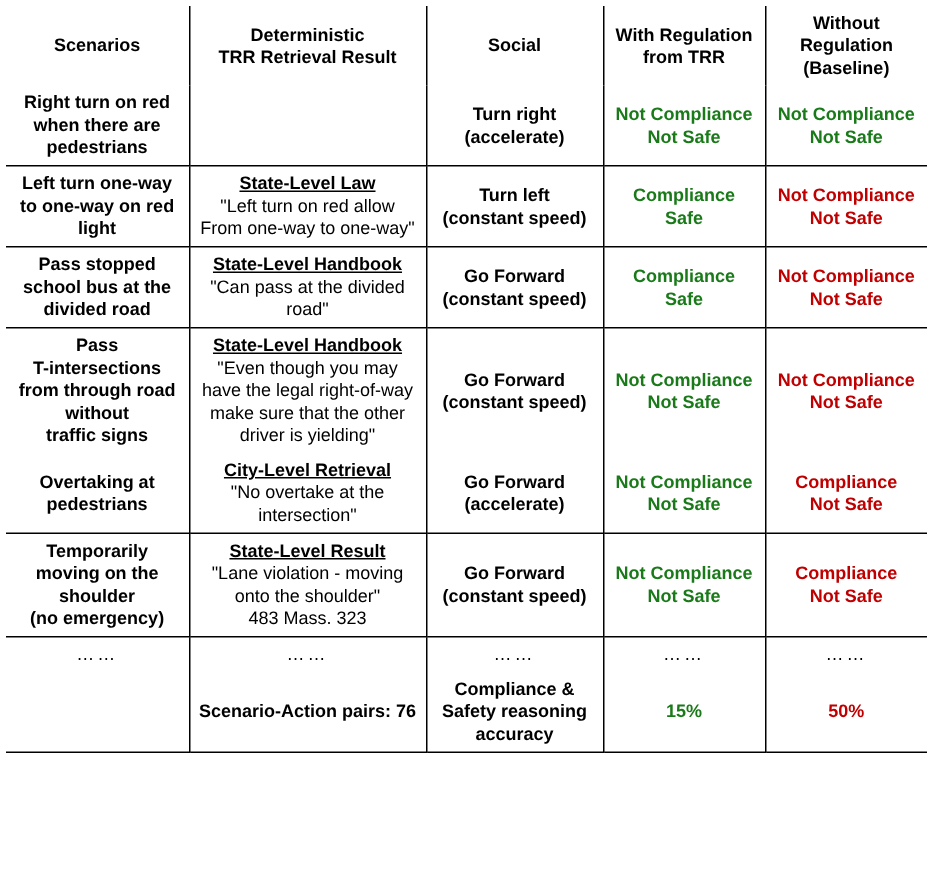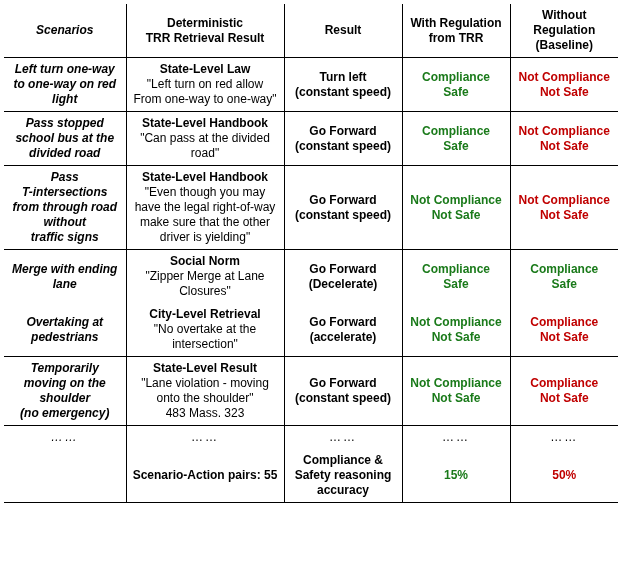--- a/index.html
+++ b/index.html
@@ -23,26 +23,26 @@
   col.c4 { width: 108px; }
   col.c5 { width: 108px; }
   td, th {
     border: 1px solid #000;
     padding: 4px 4px;
     text-align: center;
     vertical-align: middle;
     line-height: 1.25;
   }
   th { font-weight: bold; }
-  .noleft { border-left: none; font-style: italic; }
+  .noleft { border-left: none; }
   .noright { border-right: none; }
   .notop { border-top: none; }
   .nobottom { border-bottom: none; }
   .bold { font-weight: bold; }
-  .retr-title { font-weight: bold; }
+  .retr-title { font-weight: bold; text-decoration: underline; }
   .retr-detail { font-weight: normal; }
   .green { color: #1a7a1a; font-weight: bold; }
   .red  { color: #c00000; font-weight: bold; }
   .status { }
   .dots { letter-spacing: 2px; }
 </style>
 </head>
 <body>
 
 <table>
@@ -51,25 +51,35 @@
       <col class="c2">
       <col class="c3">
       <col class="c4">
       <col class="c5">
   </colgroup>
 
   <tbody>
       <tr>
     <th class="noleft notop nobottom">Scenarios</th>
     <th class="notop nobottom">Deterministic<br>TRR Retrieval Result</th>
-    <th class="notop nobottom">Result</th>
+    <th class="notop nobottom">Social</th>
     <th class="notop nobottom">With Regulation<br>from TRR</th>
     <th class="noright notop nobottom">Without<br>Regulation<br>(Baseline)</th>
   </tr>
 
+  <tr>
+    <td class="noleft notop bold">Right turn on red when there are pedestrians</td>
+    <td class="notop">
+      <span class="retr-title"></span>
+      <span class="retr-detail"></span>
+    </td>
+    <td class="notop bold">Turn right<br>(accelerate)</td>
+    <td class="notop status"><span class="green">Not Compliance<br>Not Safe</span></td>
+    <td class="noright notop status"><span class="green">Not Compliance<br>Not Safe</span></td>
+  </tr>
 
   <tr>
     <td class="noleft bold">Left turn one-way to one-way on red light</td>
     <td>
       <div class="retr-title">State-Level Law</div>
       <div class="retr-detail">"Left turn on red allow<br>From one-way to one-way"</div>
     </td>
     <td class="bold">Turn left<br>(constant speed)</td>
     <td class="status"><span class="green">Compliance<br>Safe</span></td>
     <td class="noright status"><span class="red">Not Compliance<br>Not Safe</span></td>
@@ -90,30 +100,20 @@
     <td class="noleft nobottom bold">Pass<br>T-intersections<br>from through road<br>without<br>traffic signs</td>
     <td class="nobottom">
       <div class="retr-title">State-Level Handbook</div>
       <div class="retr-detail">"Even though you may have the legal right-of-way make sure that the other driver is yielding"</div>
     </td>
     <td class="nobottom bold">Go Forward<br>(constant speed)</td>
     <td class="nobottom status"><span class="green">Not Compliance<br>Not Safe</span></td>
     <td class="noright nobottom status"><span class="red">Not Compliance<br>Not Safe</span></td>
   </tr>
 
-  <tr>
-    <td class="noleft nobottom bold">Merge with ending lane</td>
-    <td class="nobottom">
-      <div class="retr-title">Social Norm</div>
-      <div class="retr-detail">"Zipper Merge at Lane Closures"</div>
-    </td>
-    <td class="nobottom bold">Go Forward<br>(Decelerate)</td>
-    <td class="nobottom status"><span class="green">Compliance<br>Safe</span></td>
-    <td class="noright nobottom status"><span class="green">Compliance<br>Safe</span></td>
-  </tr>
 
   <tr>
     <td class="noleft notop bold">Overtaking at pedestrians</td>
     <td class="notop">
       <div class="retr-title">City-Level Retrieval</div>
       <div class="retr-detail">"No overtake at the intersection"</div>
     </td>
     <td class="notop bold">Go Forward<br>(accelerate)</td>
     <td class="notop status"><span class="green">Not Compliance<br>Not Safe</span></td>
     <td class="noright notop status"><span class="red">Compliance<br>Not Safe</span></td>
@@ -133,19 +133,19 @@
   <tr>
     <td class="noleft nobottom dots">……</td>
     <td class="nobottom dots">……</td>
     <td class="nobottom dots">……</td>
     <td class="nobottom dots">……</td>
     <td class="noright nobottom dots">……</td>
   </tr>
 
   <tr>
     <td class="noleft notop"></td>
-    <td class="notop bold">Scenario-Action pairs: 55</td>
+    <td class="notop bold">Scenario-Action pairs: 76</td>
     <td class="notop bold">Compliance &amp; Safety reasoning accuracy</td>
     <td class="notop"><span class="green">15%</span></td>
     <td class="noright notop"><span class="red">50%</span></td>
   </tr>
 </tbody>
   </table>
 
 </body></html>

